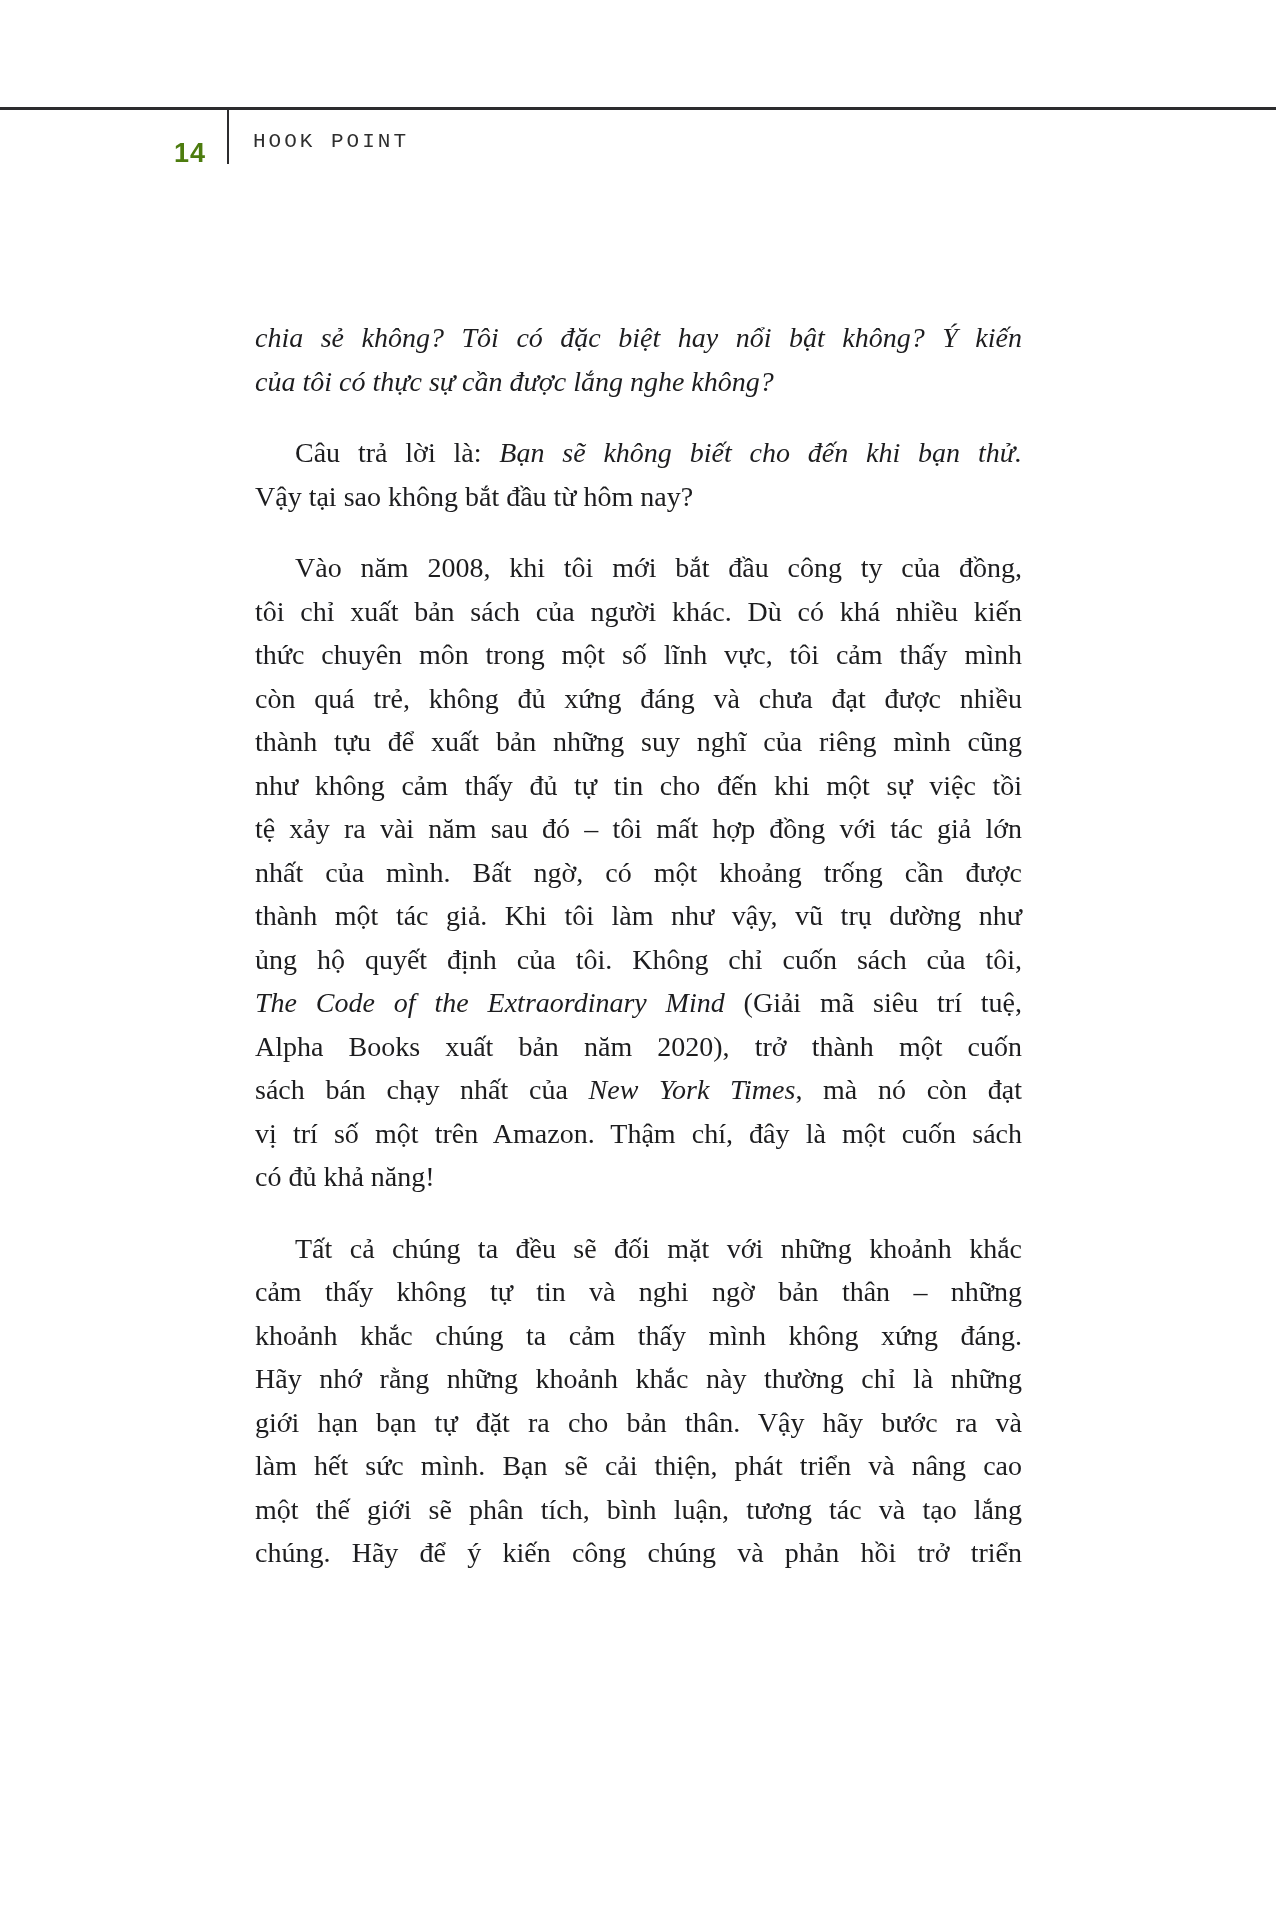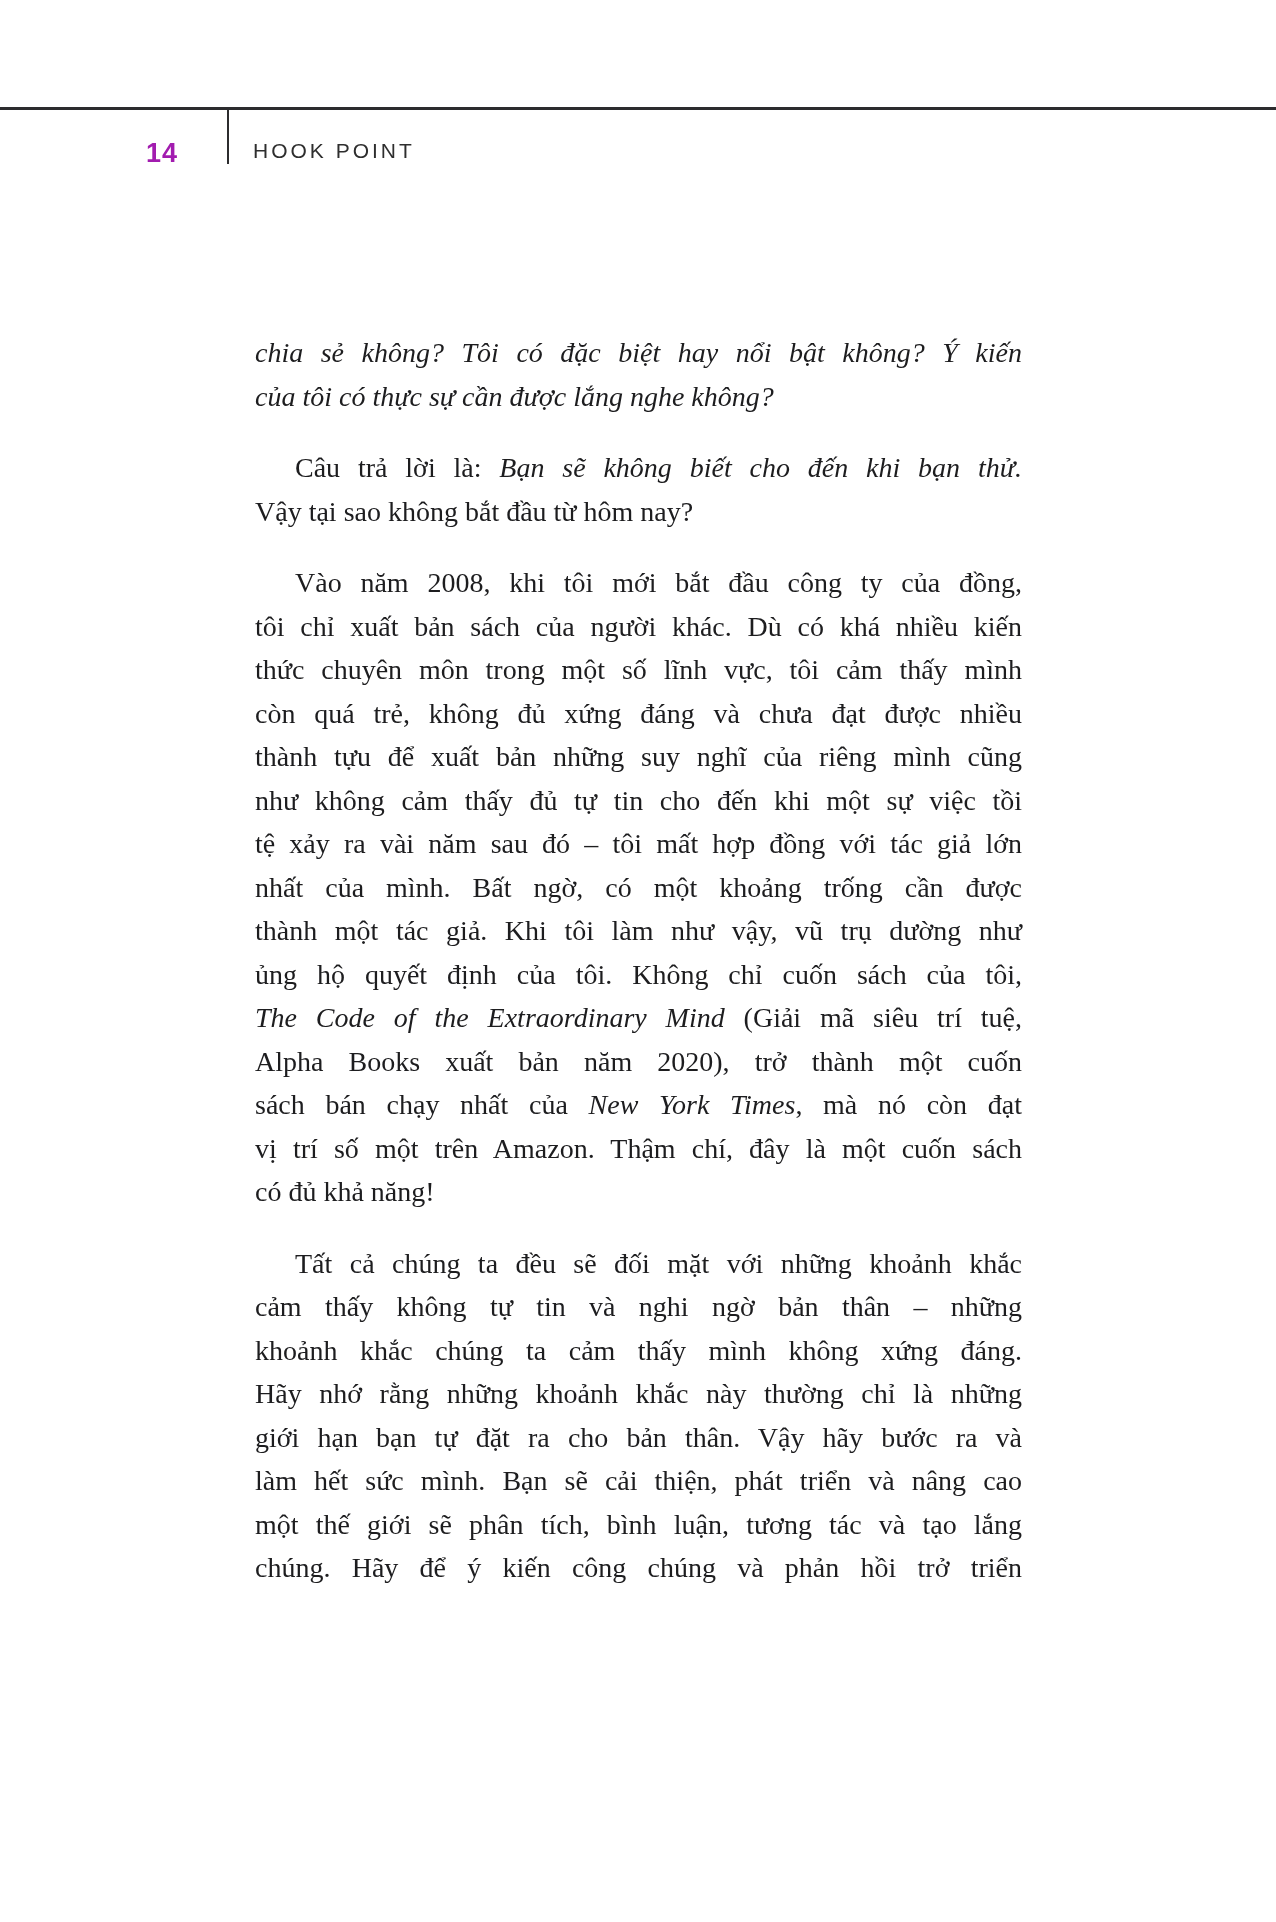--- a/index.html
+++ b/index.html
@@ -13,36 +13,35 @@
   .top-rule {
     position:absolute; left:0; top:107px; width:1276px; height:3px;
     background:#2c2c2e;
   }
   .header-divider {
     position:absolute; left:227px; top:108px; width:2px; height:56px;
     background:#2c2c2e;
   }
   .page-number {
     position:absolute; left:146px; top:139px; width:60px;
-    text-align:left;
+    text-align:right;
     font-family:"Liberation Sans","DejaVu Sans",sans-serif;
     font-weight:700; font-size:27px; line-height:28px;
-    color:#a21caf; letter-spacing:1px;
+    color:#4d7c0f; letter-spacing:1px;
   }
   .running-title {
-    position:absolute; left:253px; top:140px;
-    font-family:Liberation Sans, sans-serif;
+    position:absolute; left:253px; top:131px;
+    font-family:Liberation Mono, monospace;
     font-weight:400; font-size:21px; line-height:22px;
     color:#2e2e2e; letter-spacing:3px;
   }
   .body-text {
     position:absolute; left:255px; top:316px; width:767px;
     font-size:28px; line-height:43.5px;
     color:#1d1d1f;
-    margin-top:15px;
   }
   .para { margin:0; }
   .para + .para { margin-top:28px; }
   .line {
     text-align:justify;
     -moz-text-align-last:justify;
     text-align-last:justify;
     text-justify:inter-word;
     white-space:normal;
   }

